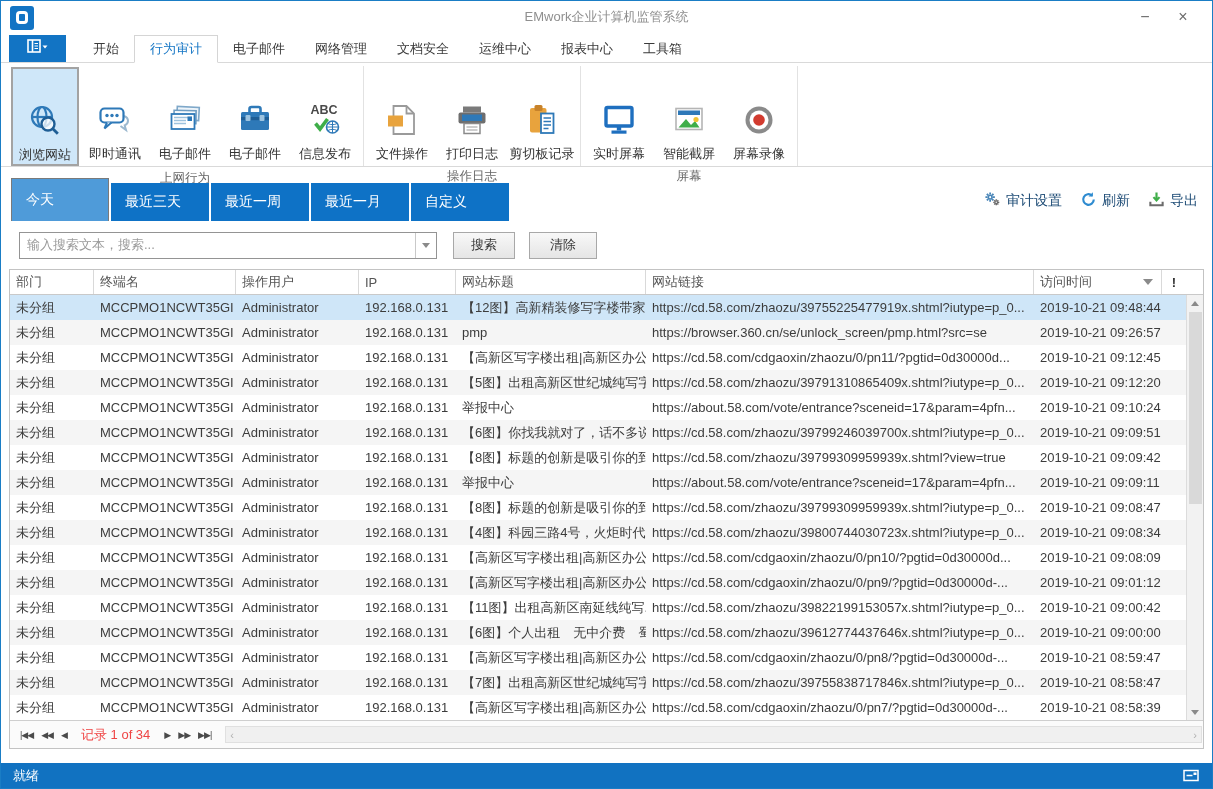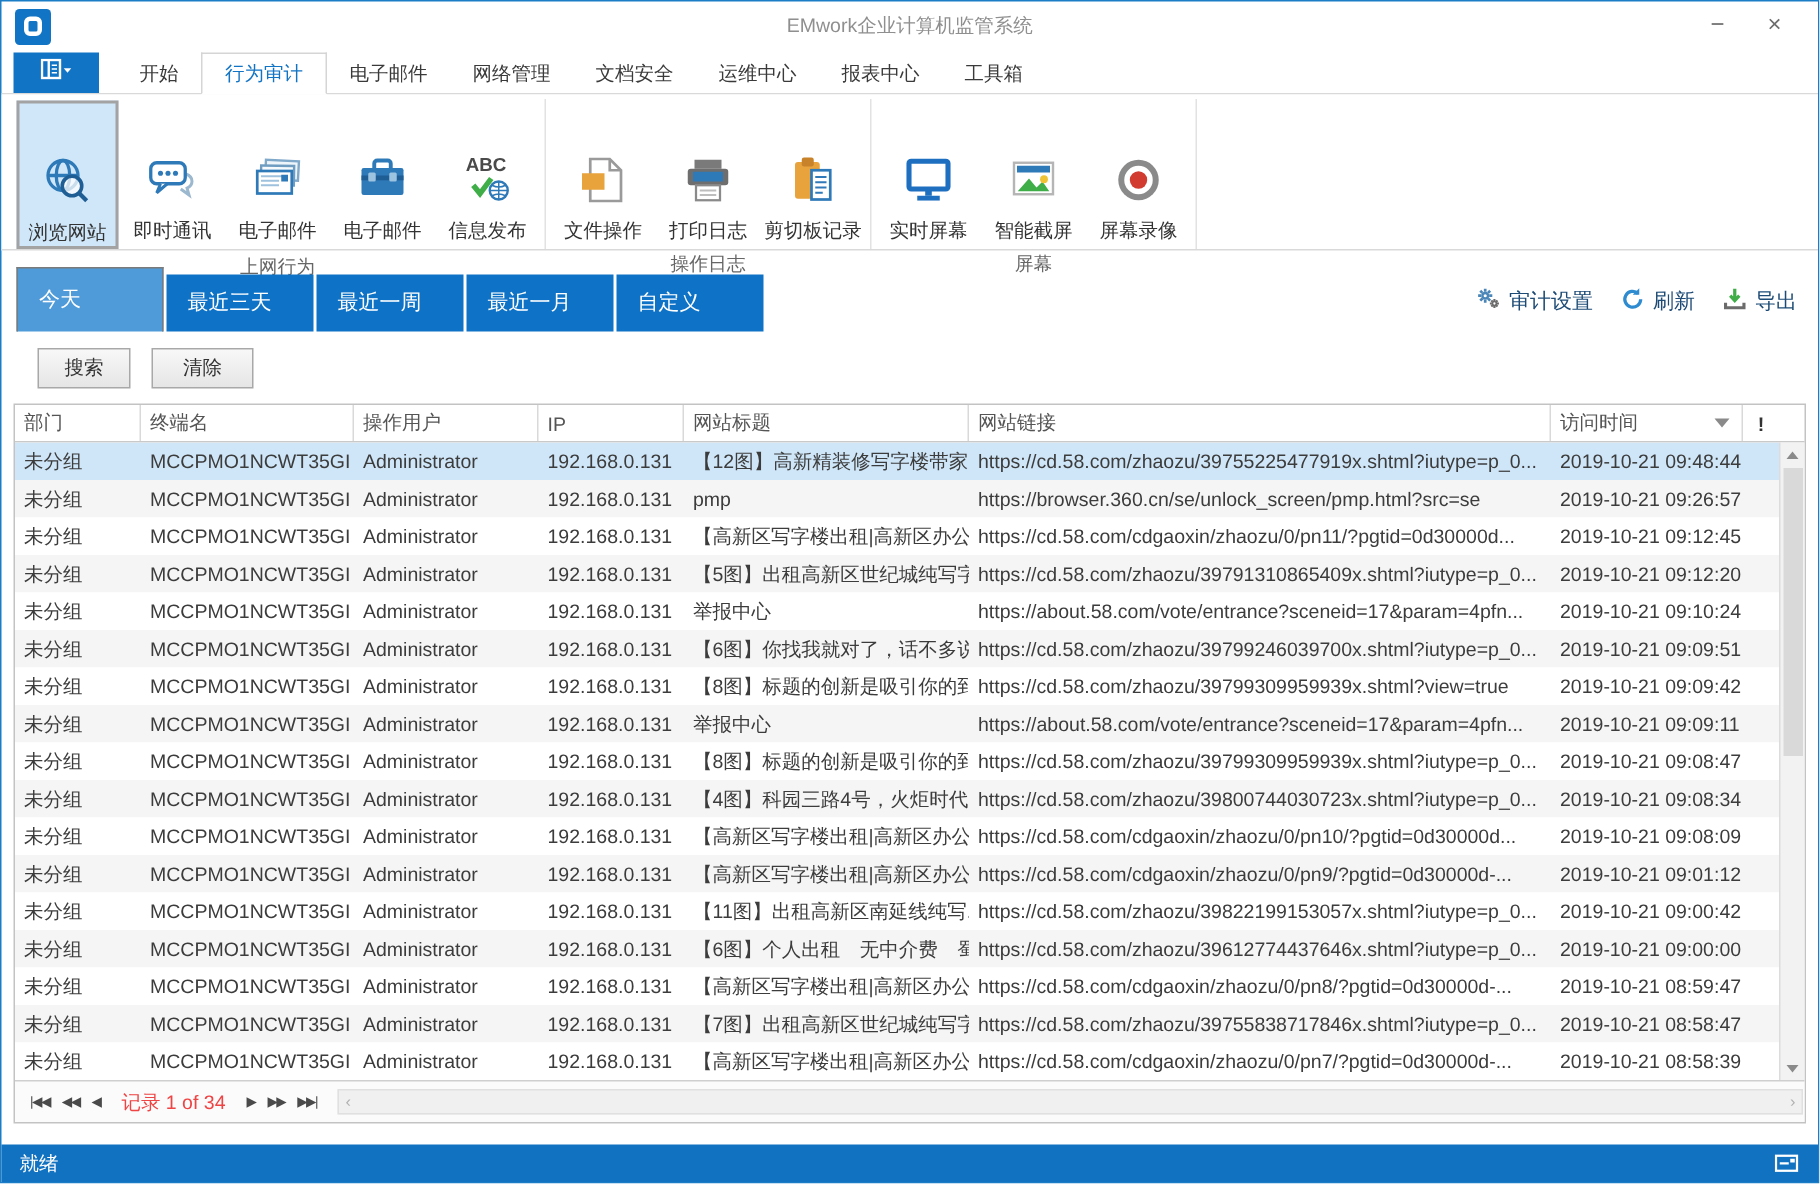--- a/index.html
+++ b/index.html
@@ -319,20 +319,26 @@
           <span><svg viewBox="0 0 18 18">
               <path d="M9 1.5v8M5.8 6.5L9 10l3.2-3.5" fill="none" stroke="#3fae49" stroke-width="2.3"></path>
               <path d="M2.5 11.5v3.5h13v-3.5" fill="none" stroke="#6b6b6b" stroke-width="2.2"></path>
             </svg></span>
           <span>导出</span>
         </div>
       </div>
   </div>
 
   <div class="search-row">
+    <div class="combo">
+      <span class="combo-text">输入搜索文本，搜索...</span>
+      <span class="combo-arrow">
+          <span class="chev-down"></span>
+        </span>
+    </div>
     <button class="btn btn-search">搜索</button>
     <button class="btn btn-clear">清除</button>
   </div>
 
   <div class="grid-wrap">
     <div class="grid-header" id="grid-header">
         <div class="hcell" style="width: 84px;">
           <span>部门</span>
         </div>
         <div class="hcell" style="width: 142px;">

